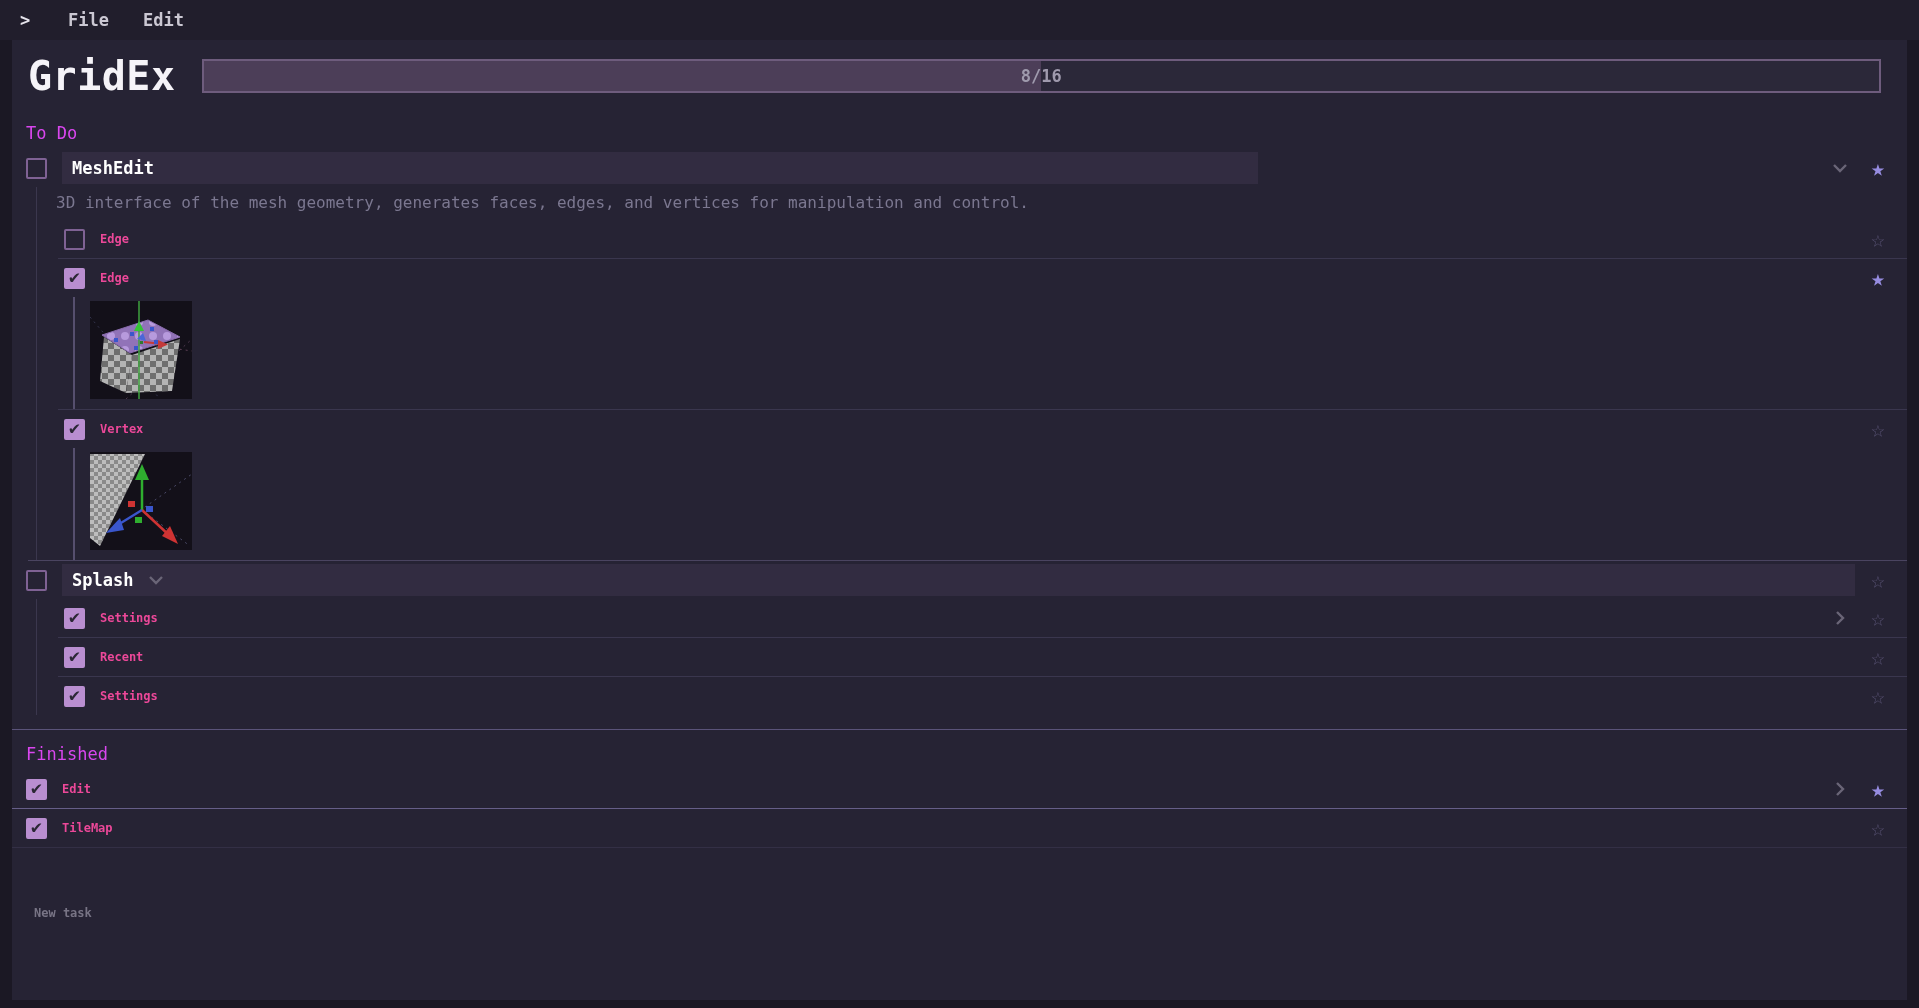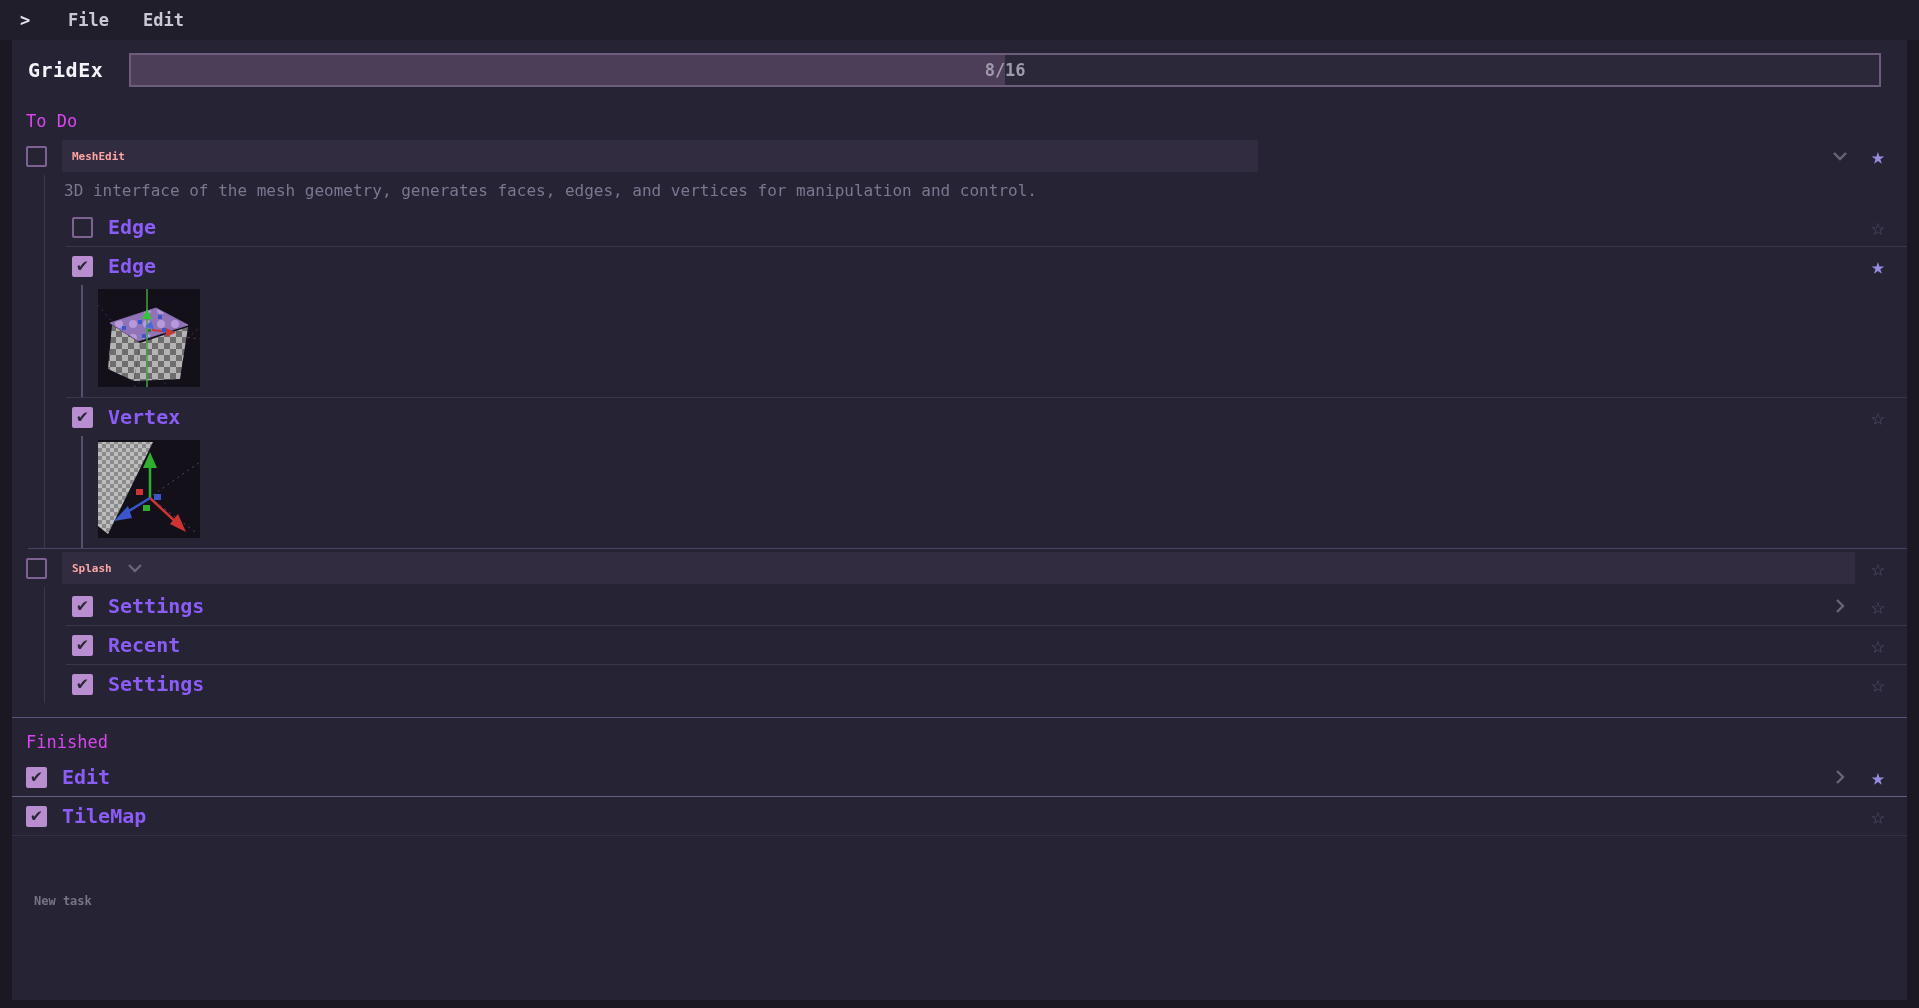--- a/index.html
+++ b/index.html
@@ -24,21 +24,21 @@
   }
   
   .app {
     position:absolute; left:12px; top:40px; width:1895px; height:960px;
     background:#262334; overflow:hidden;
   }
   .app-header {
     display:flex; align-items:center; padding:13px 26px 10px 16px; gap:26px;
   }
   .app-title {
-    font-size:20px; font-weight:bold; color:#f5f3f8; letter-spacing:0.5px;
+    font-size:40px; font-weight:bold; color:#f5f3f8; letter-spacing:0.5px;
     white-space:nowrap;
     text-align:right;
   }
   .progress {
     position:relative; flex:1; height:34px;
     border:2px solid #6e5c7d; background:#2b2839;
   }
   .progress-fill {
     position:absolute; left:0; top:0; bottom:0; background:#4c3e58;
   }
@@ -63,39 +63,39 @@
   .checkbox.checked { background:#b98ed0; border-color:#b98ed0; }
   .checkbox .check-glyph {
     position:absolute; left:50%; top:50%; transform:translate(-50%,-54%);
     color:#2b2735; font-size:18px; font-weight:bold; line-height:1;
   }
   .title-field {
     height:32px; background:#322c41; display:flex; align-items:center;
     padding:0 10px;
   }
   .title-field .title-text {
-    font-size:11px; font-weight:bold; color:#fca5a5;
+    font-size:17px; font-weight:bold; color:#ffffff;
   }
   .field-medium { width:1196px; }
   .field-grow { flex:1; justify-content:flex-start; }
   .spacer { flex:1; }
   .label {
-    font-size:20px; font-weight:bold; color:#8b5cf6; white-space:nowrap;
+    font-size:12px; font-weight:bold; color:#ec4899; white-space:nowrap;
   }
   .icon-slot {
     width:30px; height:30px; display:flex; align-items:center; justify-content:center;
     flex:0 0 30px; margin-left:8px;
   }
   .star { font-size:23px; line-height:1; }
   .star.filled { color:#968ce0; }
   .star.outline { color:#5b5577; }
   .chev svg { display:block; }
   
   .task-children {
-    margin-left:32px; border-left:1px solid #3b374e; padding-left:0;
+    margin-left:24px; border-left:1px solid #3b374e; padding-left:0;
   }
   .description {
     font-size:16px; color:#7b7790; padding:6px 0 8px 19px; white-space:nowrap;
   }
   .sub-sep { border-top:1px solid #3a364e; margin-left:21px; }
   .subtask .row { padding-left:27px; }
   .subtask-children {
     margin-left:36px; border-left:2px solid #564f6e; padding:4px 0 10px 15px;
   }
   .thumb { display:block; }

